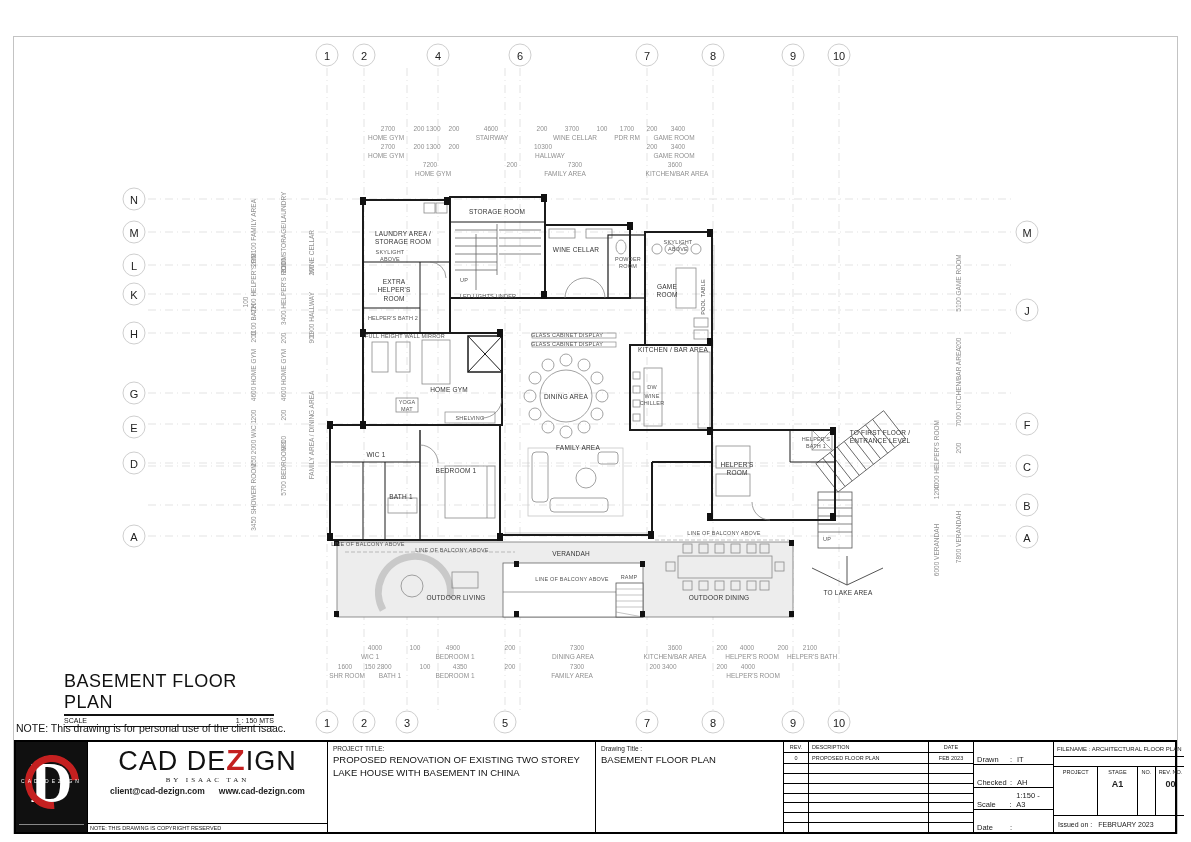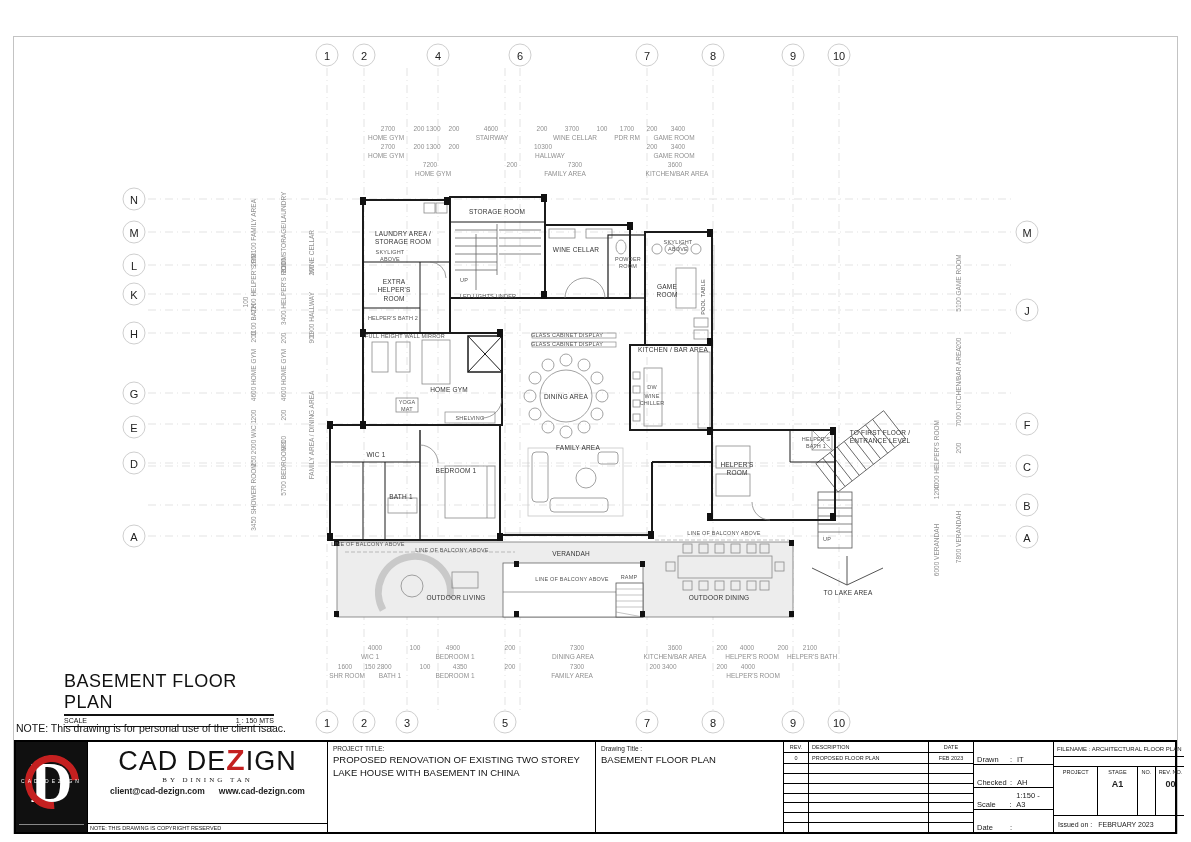--- a/index.html
+++ b/index.html
@@ -498,21 +498,21 @@
     <div class="tb-cell tb-logo">
       <span class="logo-d">D</span>
       <span class="logo-c"></span>
       <span class="logo-band">CAD DEZIGN</span>
       <span class="logo-base"></span>
     </div>
     <div class="tb-cell tb-brand">
       <div class="brand-word">
         <span>CAD DE</span><span class="brand-z">Z</span><span>IGN</span>
       </div>
-      <div class="byline">BY DINING TAN</div>
+      <div class="byline">BY ISAAC TAN</div>
       <div class="contact">
         <span>client@cad-dezign.com</span>
         <span>www.cad-dezign.com</span>
       </div>
       <div class="tb-copy">NOTE: THIS DRAWING IS COPYRIGHT RESERVED</div>
     </div>
     <div class="tb-cell tb-project">
       <div class="tb-label">PROJECT TITLE:</div>
       <div class="tb-text">PROPOSED RENOVATION OF EXISTING TWO STOREY LAKE HOUSE WITH BASEMENT IN CHINA</div>
     </div>

